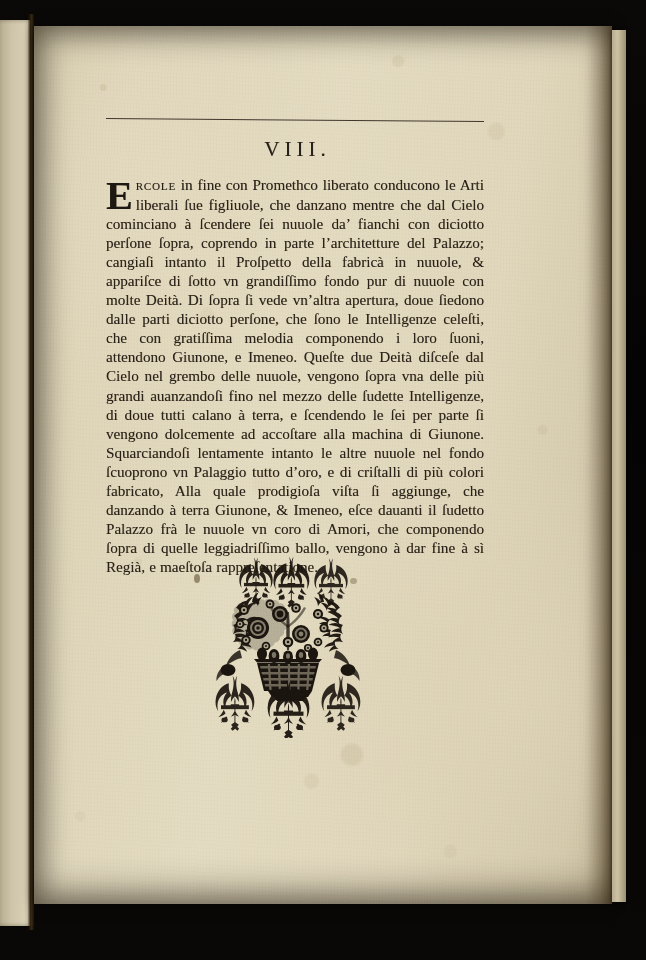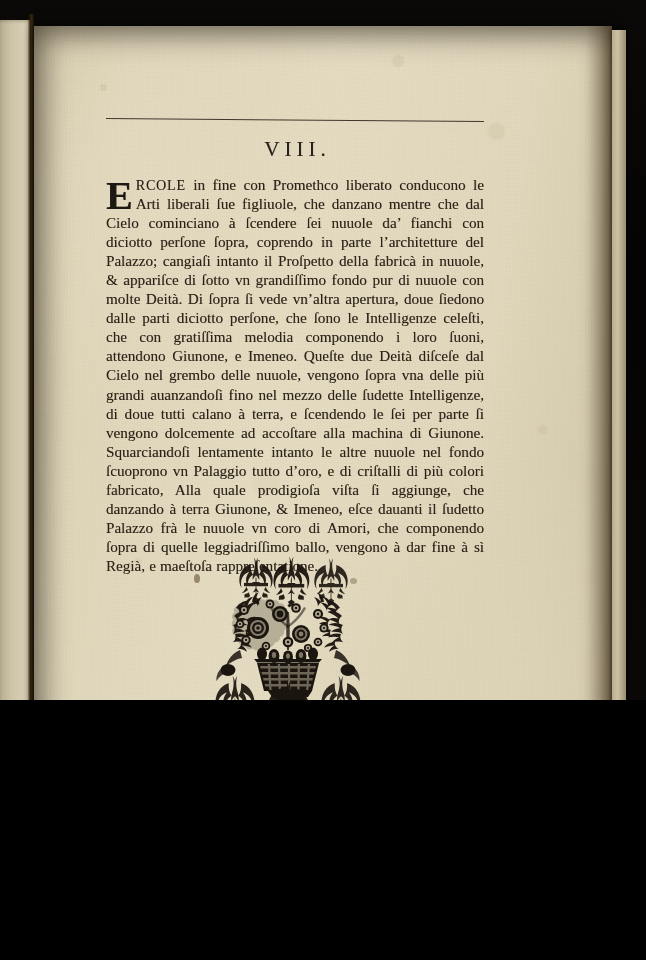--- a/index.html
+++ b/index.html
@@ -1,18 +1,18 @@
 <!DOCTYPE html>
 <html><head>
 <meta charset="utf-8">
 <style>
   html,body{margin:0;padding:0;background:#000;}
   body{width:646px;height:960px;overflow:hidden;font-family:"Liberation Serif",serif;}
 
-  #scene{position:relative;width:646px;height:700px;background:#070604;overflow:hidden;}
+  #scene{position:relative;width:646px;height:960px;background:#070604;overflow:hidden;}
 
   
   .backdrop{position:absolute;inset:0;background:
       linear-gradient(180deg,#0a0907 0%,#050404 40%,#090806 100%);}
 
   
   .facing-page{position:absolute;left:0;top:20px;width:32px;height:906px;
       background:linear-gradient(90deg,#b8ae92 0%,#cdc4a9 35%,#d8cfb5 75%,#bdb298 100%);
       box-shadow:inset -2px 0 4px rgba(60,45,20,.45);}
   .facing-page:after{content:"";position:absolute;right:-2px;top:0;width:4px;height:100%;
@@ -75,21 +75,21 @@
 
   .body-block{margin-top:14px;color:#2a2219;font-size:15.1px;line-height:19.05px;
       text-align:justify;text-align-last:left;
       font-family:"Liberation Serif",serif;
       text-shadow:.35px .25px .2px rgba(70,52,28,.40);
       word-spacing:.4px;}
 
   .dropcap{float:left;font-size:40px;line-height:33px;padding:2px 2px 0 0;margin:1px 1px 0 0;
       font-weight:700;color:#1d1812;font-family:"Liberation Serif",serif;
       text-shadow:.5px .4px .3px rgba(60,42,22,.5);}
-  .smallcaps{font-size:14px;letter-spacing:.85px;color:#241d16;}
+  .smallcaps{font-size:11px;letter-spacing:.85px;color:#241d16;}
 
   
   .ornament{position:absolute;left:0;top:0;width:646px;height:960px;pointer-events:none;}
   .orn-wrap{position:absolute;left:200px;top:556px;width:176px;height:182px;}
 
   
   .ink{fill:#1b150f;}
 
   
   .speck{position:absolute;background:#5a4526;border-radius:50%;opacity:.55;}

